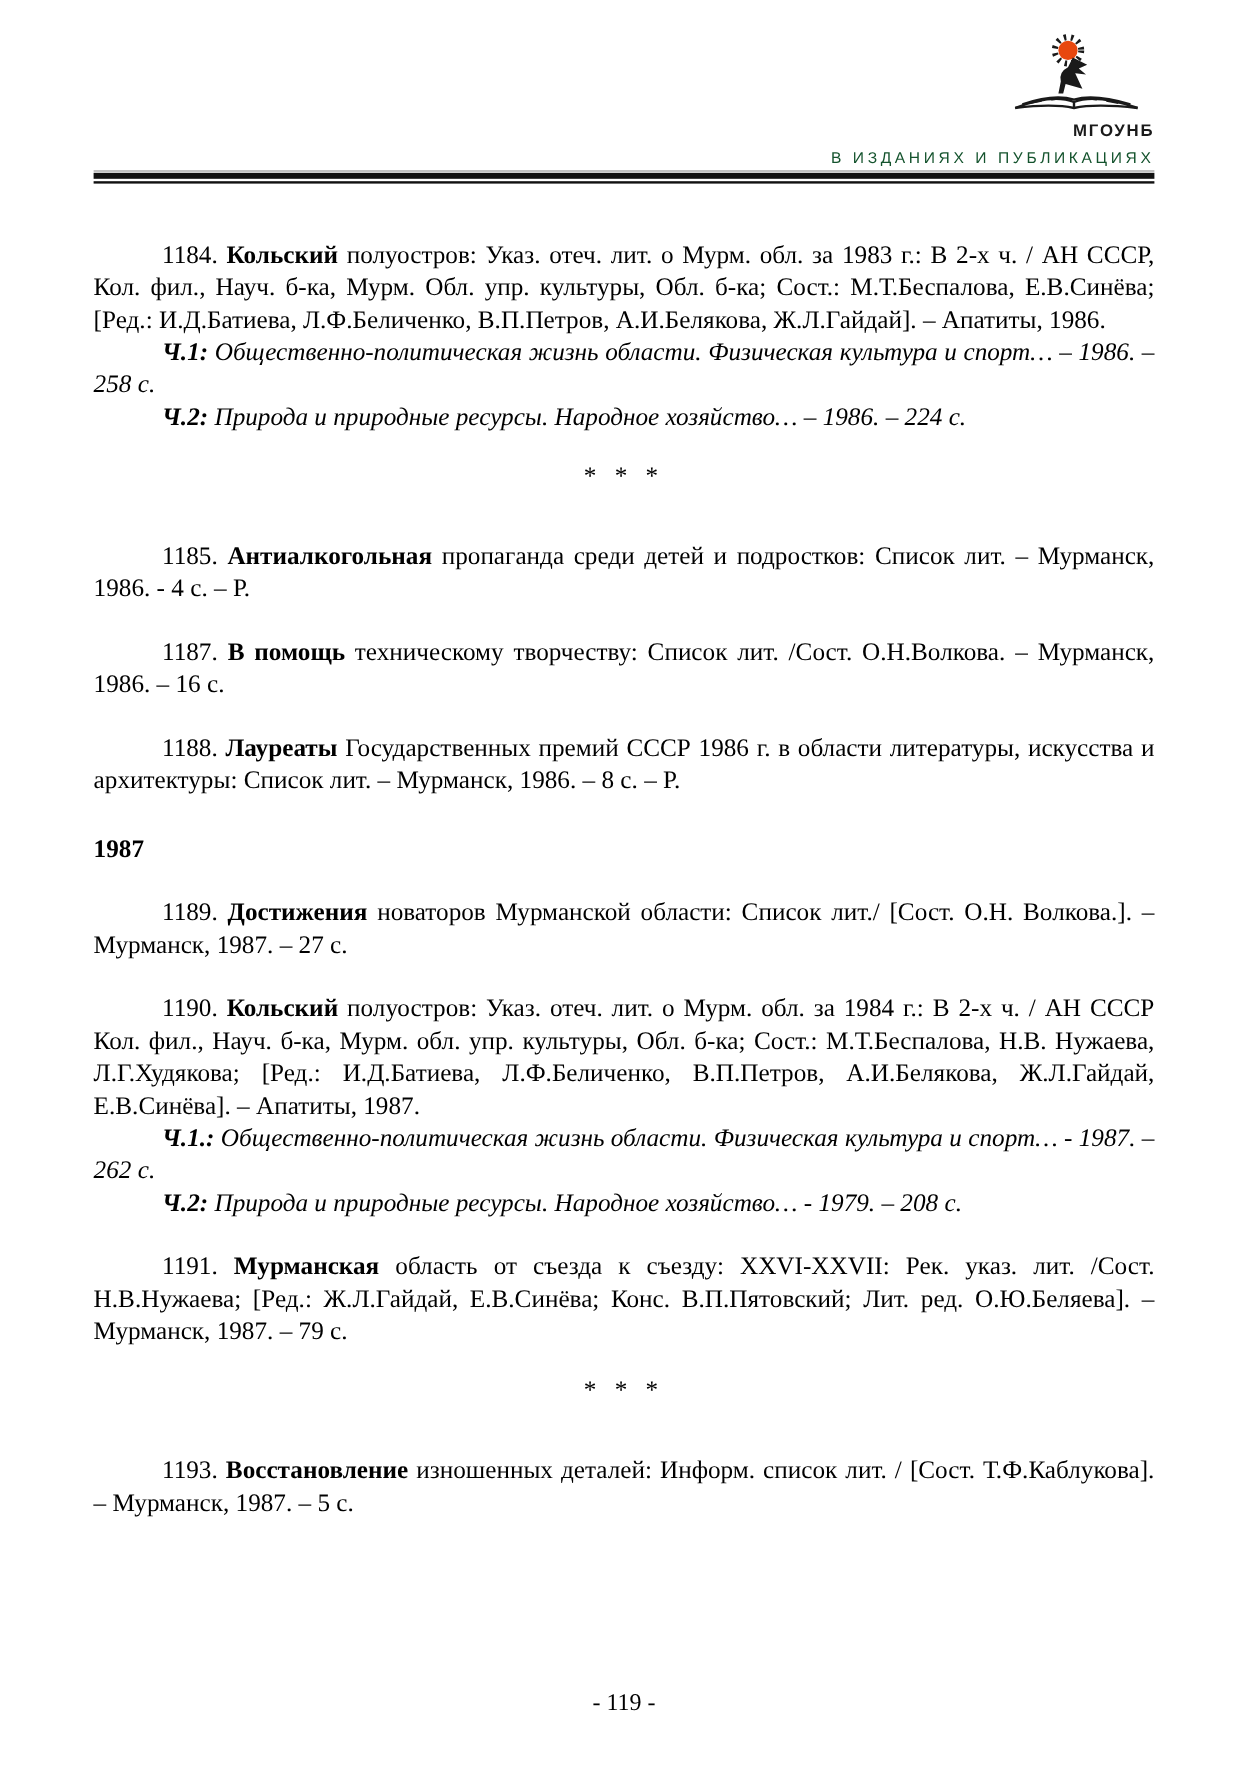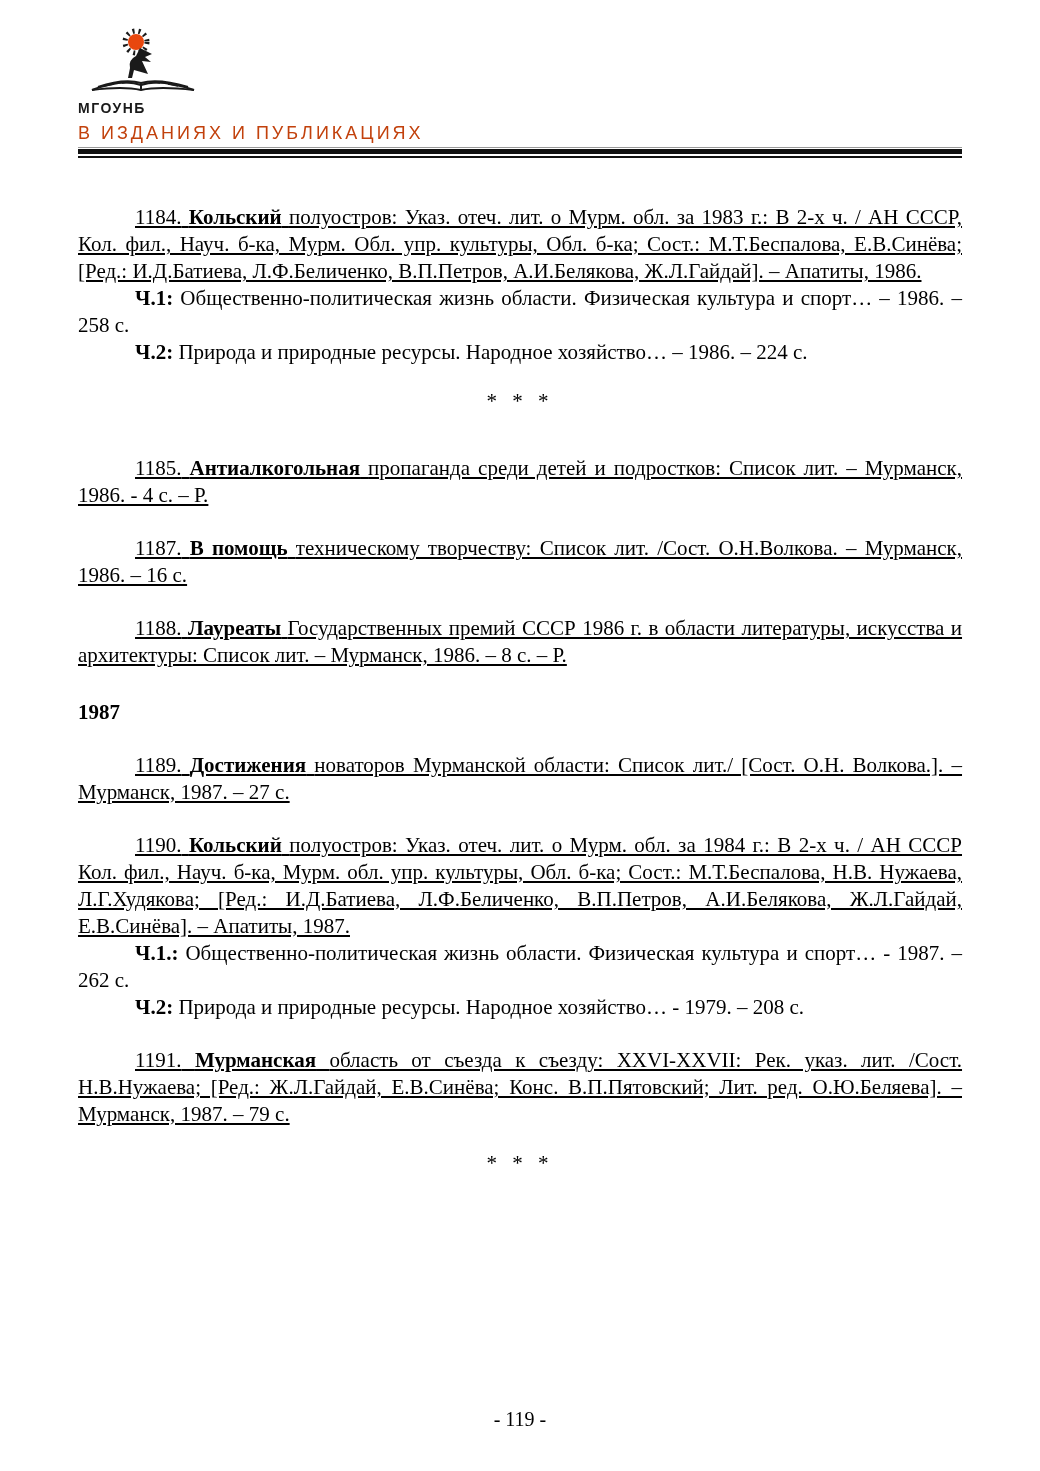--- a/index.html
+++ b/index.html
@@ -9,51 +9,51 @@
     box-sizing: border-box;
     padding: 0 78px;
     margin: 0 auto;
     display: flex;
     flex-direction: column;
     background: #ffffff;
     color: #000000;
     font-family: "Liberation Serif", "DejaVu Serif", serif;
   }
   
-  .header { text-align: left; padding-top: 28px; }
+  .header { text-align: right; padding-top: 28px; }
   .logo { display: inline-block; }
   .logo svg { display: block; margin: 0 auto; }
   .logo-acronym {
     font-family: "Liberation Sans", sans-serif;
     font-weight: bold;
     font-size: 14px;
     letter-spacing: 1.5px;
     color: #1a1a1a;
     margin-top: 0px;
   }
   .subtitle {
     font-family: "Liberation Sans", sans-serif;
-    font-size: 18px;
+    font-size: 13px;
     letter-spacing: 3px;
-    color: #c2410c;
+    color: #14532d;
     margin-top: 6px;
     padding-bottom: 3px;
   }
   .rule-thin { border-top: 1px solid #999999; height: 0; }
   .rule-thick { height: 5px; background: #111111; margin-top: 1px; }
   .rule-mid { height: 2px; background: #111111; margin-top: 2px; }
   
   .bibliography {
     margin-top: 20px;
     font-size: 21px;
     line-height: 27px;
     text-align: justify;
   }
-  p.entry { margin: 26px 0 0 0; text-indent: 57px; text-decoration: underline; }
-  p.subentry { margin: 0; text-indent: 57px; }
+  p.entry { margin: 26px 0 0 0; text-indent: 57px; }
+  p.subentry { margin: 0; text-indent: 57px; font-style: italic; }
   .stars {
     text-align: center;
     text-indent: 0;
     margin: 22px 0 40px 0;
     letter-spacing: 5px;
     font-size: 21px;
   }
   .year-header {
     text-align: left;
     text-indent: 0;
@@ -161,20 +161,25 @@
 
     <p class="entry">
       <span>1191.</span>
       <b>Мурманская</b>
       <span>область от съезда к съезду: XXVI-XXVII: Рек. указ. лит. /Сост. Н.В.Нужаева; [Ред.: Ж.Л.Гайдай, Е.В.Синёва; Конс. В.П.Пятовский; Лит. ред. О.Ю.Беляева]. – Мурманск, 1987. – 79 с.</span>
     </p>
 
     <p class="stars">* * *</p>
 
 
+    <p class="entry">
+      <span>1193.</span>
+      <b>Восстановление</b>
+      <span>изношенных деталей: Информ. список лит. / [Сост. Т.Ф.Каблукова]. – Мурманск, 1987. – 5 с.</span>
+    </p>
 
   </div>
 
   <div class="footer">
     <span>- 119 -</span>
   </div>
 
 </div>
 
 </body></html>

